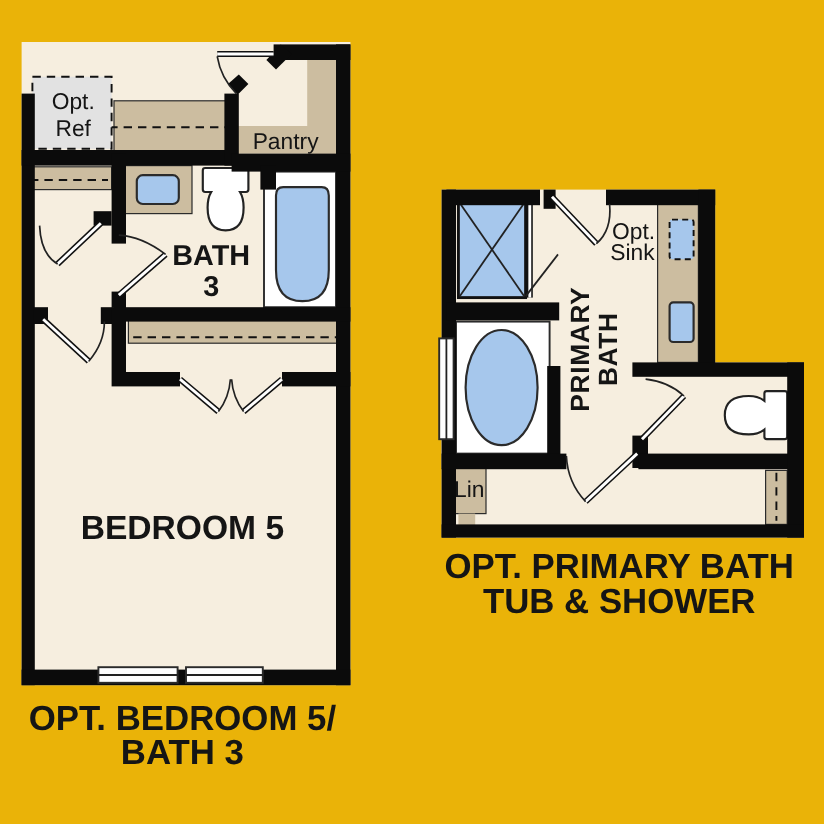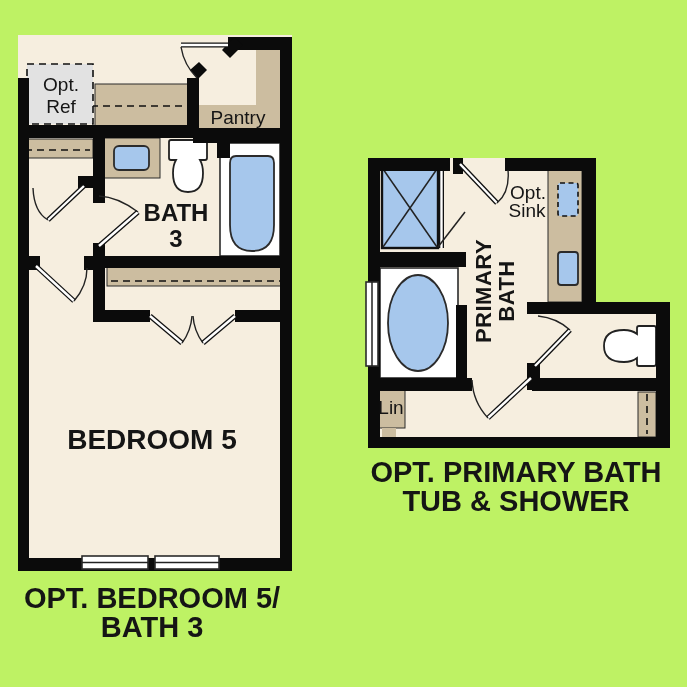--- a/index.html
+++ b/index.html
@@ -1,16 +1,16 @@
 <!DOCTYPE html>
 <html style="--floor: #F6EEDF; --counter: #CCBDA0; --fixture: #A6C7EC; --optbox: #E2E2E2; --wall: #0B0B0B; --outline: #2B2B2B;"><head>
 <meta charset="utf-8">
 <style>
   html,body{margin:0;padding:0;background:#fff;}
-  .canvas{width:687px;height:687px;position:relative;background:#bef264;}
+  .canvas{width:687px;height:687px;position:relative;background:#eab308;}
   svg{display:block;}
   text{font-family:"Liberation Sans","DejaVu Sans",sans-serif;fill:#151515;}
   .lbl{font-size:19px;}
   .room{font-weight:bold;font-size:24px;}
   .room-lg{font-weight:bold;font-size:28px;}
   .room-rot{font-weight:bold;font-size:22px;letter-spacing:.5px;}
   .caption{font-weight:bold;font-size:29px;}
   .floor{fill:var(--floor);}
   .wall{fill:var(--wall);}
   .tan{fill:var(--counter);}

